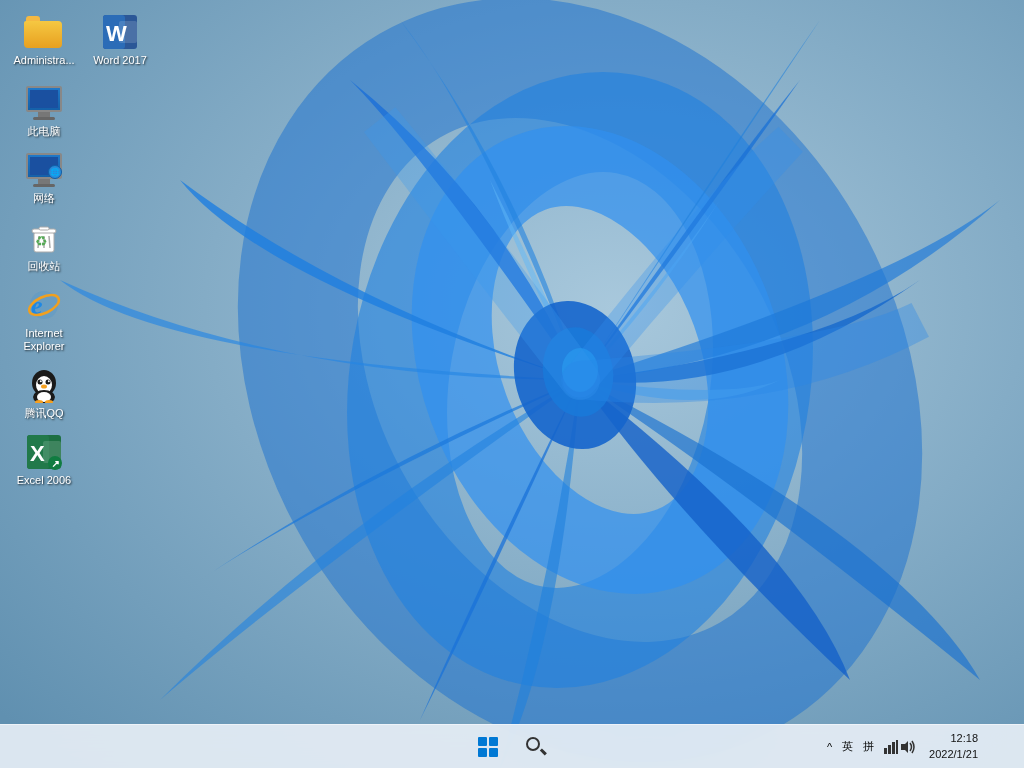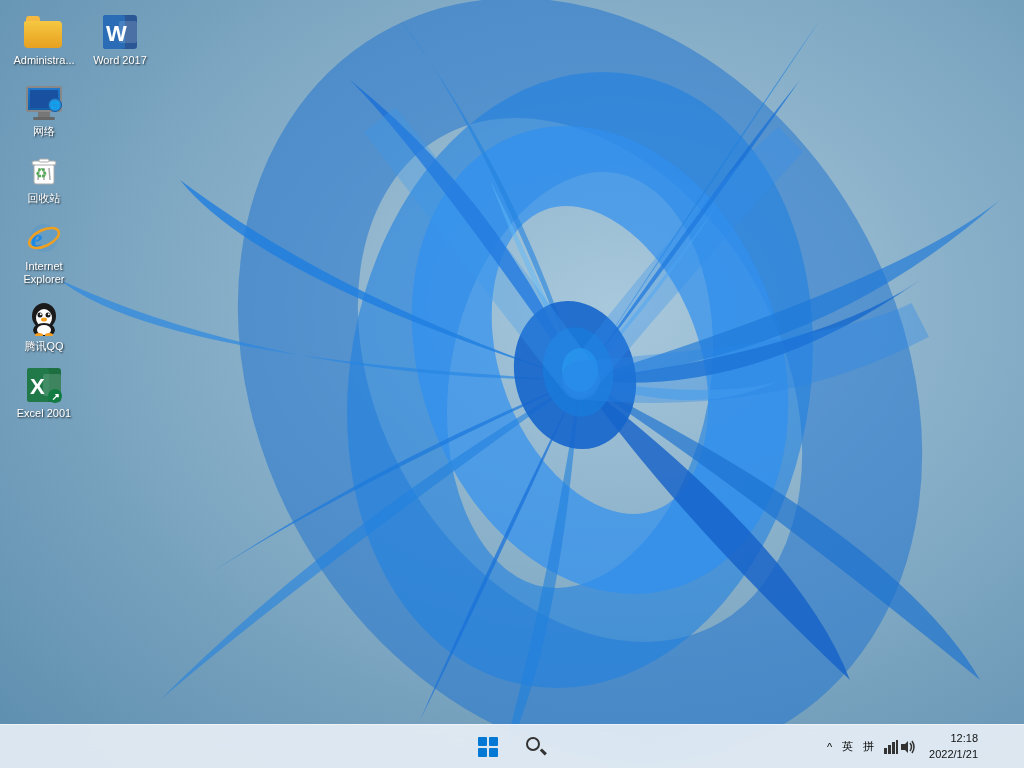--- a/index.html
+++ b/index.html
@@ -275,20 +275,32 @@
             <rect x="2" y="2" width="34" height="34" rx="3" fill="#2b5797"></rect>
             <rect x="2" y="2" width="22" height="34" rx="3" fill="#2b6cb7"></rect>
             <text x="5" y="28" font-size="22" font-weight="bold" fill="white" font-family="Arial">W</text>
             <rect x="18" y="8" width="18" height="22" rx="2" fill="white" opacity="0.15"></rect>
           </svg>
         </div>
         <span class="icon-label">Word 2017</span>
       </div>
     </div>
 
+    <div class="desktop-icon">
+      <div class="icon-image">
+        <div class="monitor-icon">
+          <div style="width:36px;height:26px;background:linear-gradient(to bottom,#2078c8,#1560a8);border:2px solid #888;border-radius:2px;display:flex;align-items:center;justify-content:center;">
+            <div style="width:28px;height:18px;background:#1a50a0;"></div>
+          </div>
+          <div style="width:12px;height:5px;background:#777;margin-top:0;"></div>
+          <div style="width:22px;height:3px;background:#666;border-radius:2px;"></div>
+        </div>
+      </div>
+      <span class="icon-label">此电脑</span>
+    </div>
 
     <div class="desktop-icon">
       <div class="icon-image">
         <div class="monitor-icon">
           <div style="width:36px;height:26px;background:linear-gradient(to bottom,#2078c8,#1560a8);border:2px solid #888;border-radius:2px;display:flex;align-items:center;justify-content:center;position:relative;">
             <div style="width:28px;height:18px;background:#1a50a0;"></div>
             <div style="position:absolute;bottom:-2px;right:-2px;width:14px;height:14px;background:#2a8ad8;border-radius:50%;border:1.5px solid #1060a8;display:flex;align-items:center;justify-content:center;">
               <span style="font-size:8px;color:white;">🌐</span>
             </div>
           </div>
@@ -362,21 +374,21 @@
         <svg class="excel-icon-svg" viewBox="0 0 38 38" xmlns="http://www.w3.org/2000/svg">
           <rect x="2" y="2" width="34" height="34" rx="3" fill="#1d6f42"></rect>
           <rect x="2" y="2" width="22" height="34" rx="3" fill="#21794a"></rect>
           <text x="5" y="28" font-size="22" font-weight="bold" fill="white" font-family="Arial">X</text>
           <rect x="18" y="8" width="18" height="22" rx="2" fill="white" opacity="0.15"></rect>
 
           <circle cx="30" cy="30" r="7" fill="#107c41"></circle>
           <text x="26.5" y="34" font-size="10" fill="white" font-weight="bold">↗</text>
         </svg>
       </div>
-      <span class="icon-label">Excel 2001</span>
+      <span class="icon-label">Excel 2006</span>
     </div>
 
   </div>
 
   <div id="taskbar">
 
     <div id="taskbar-left">
     </div>
 
     <div id="taskbar-center">

